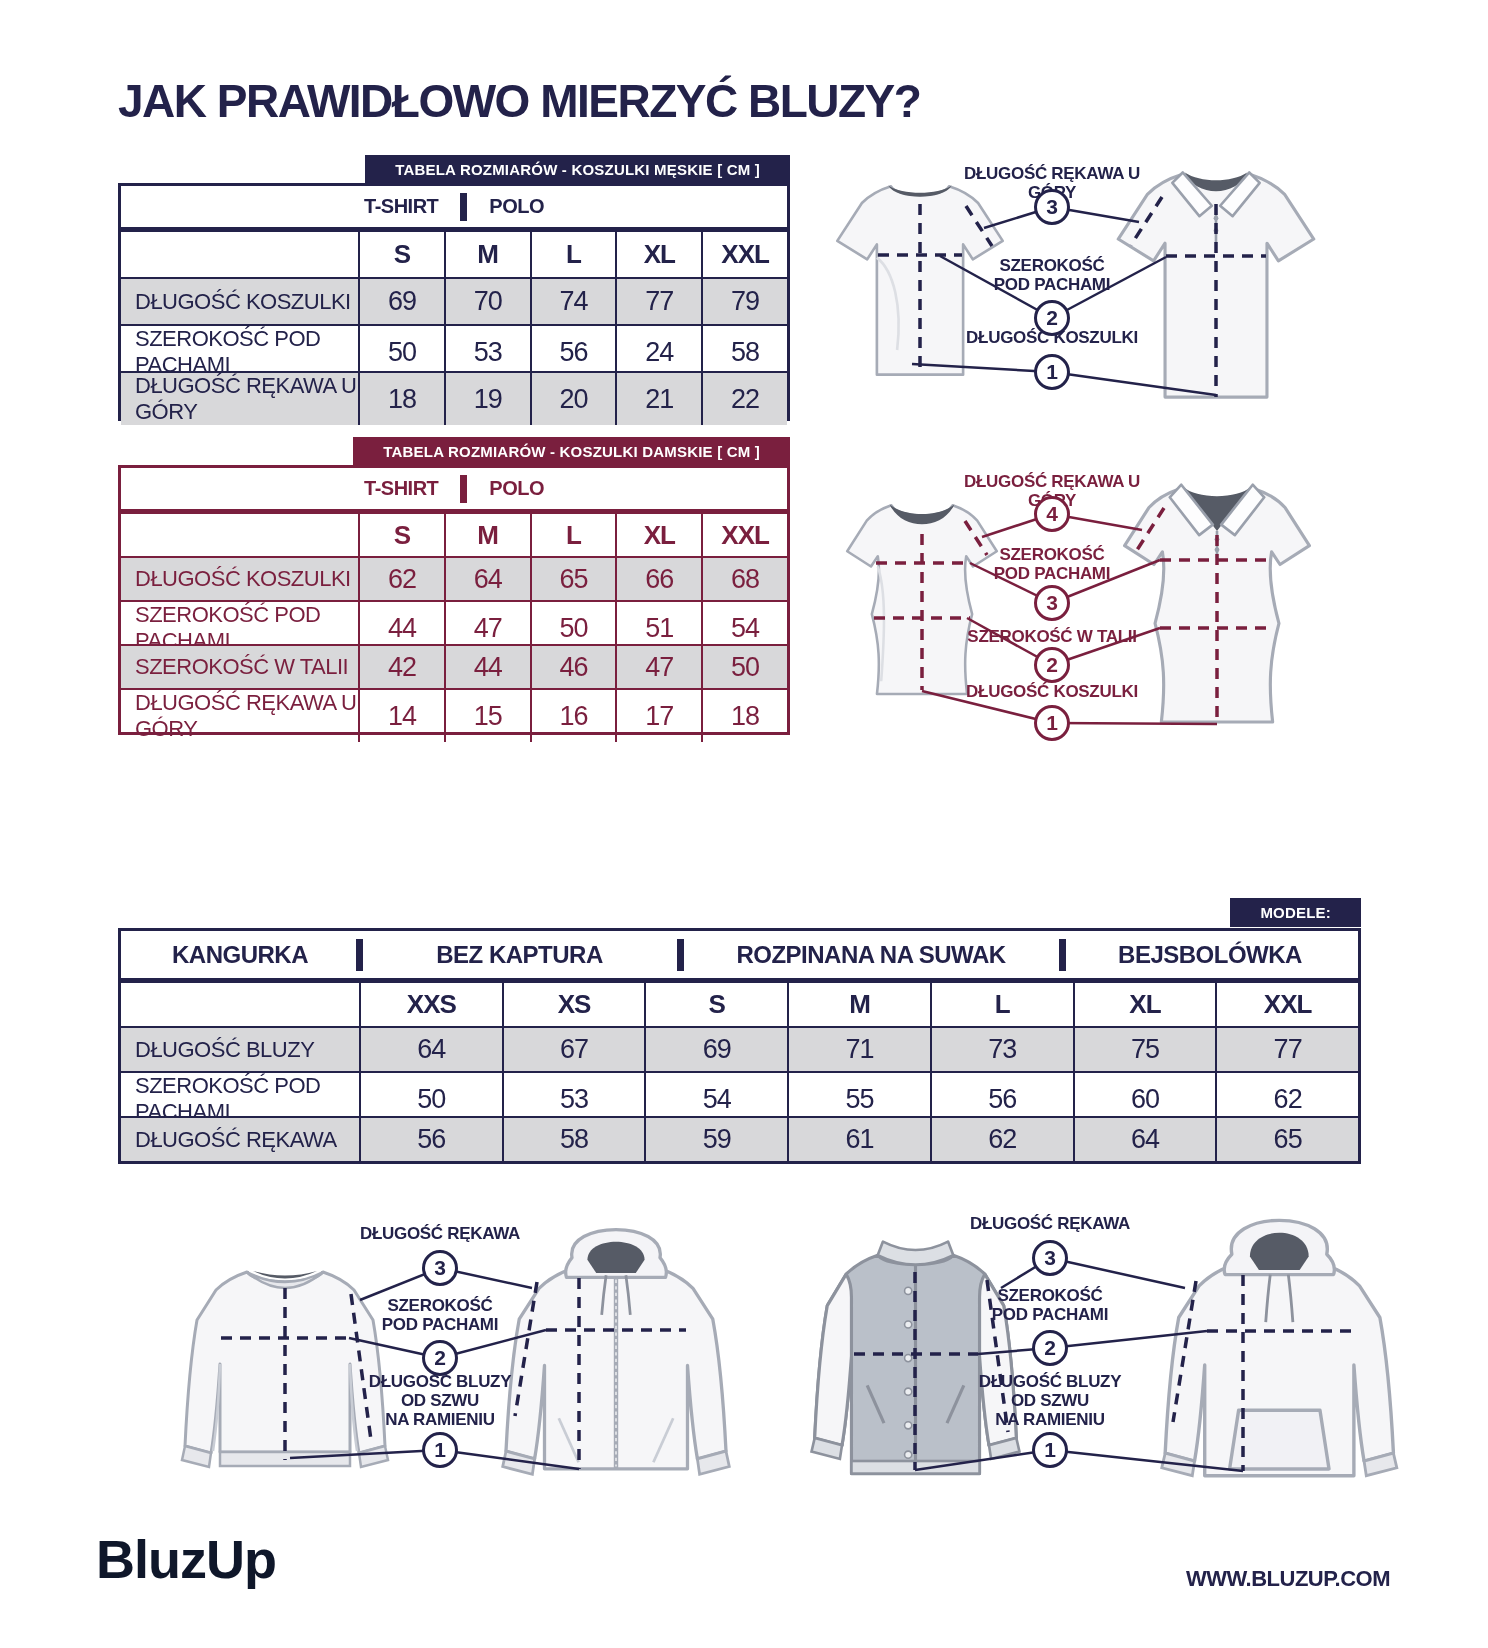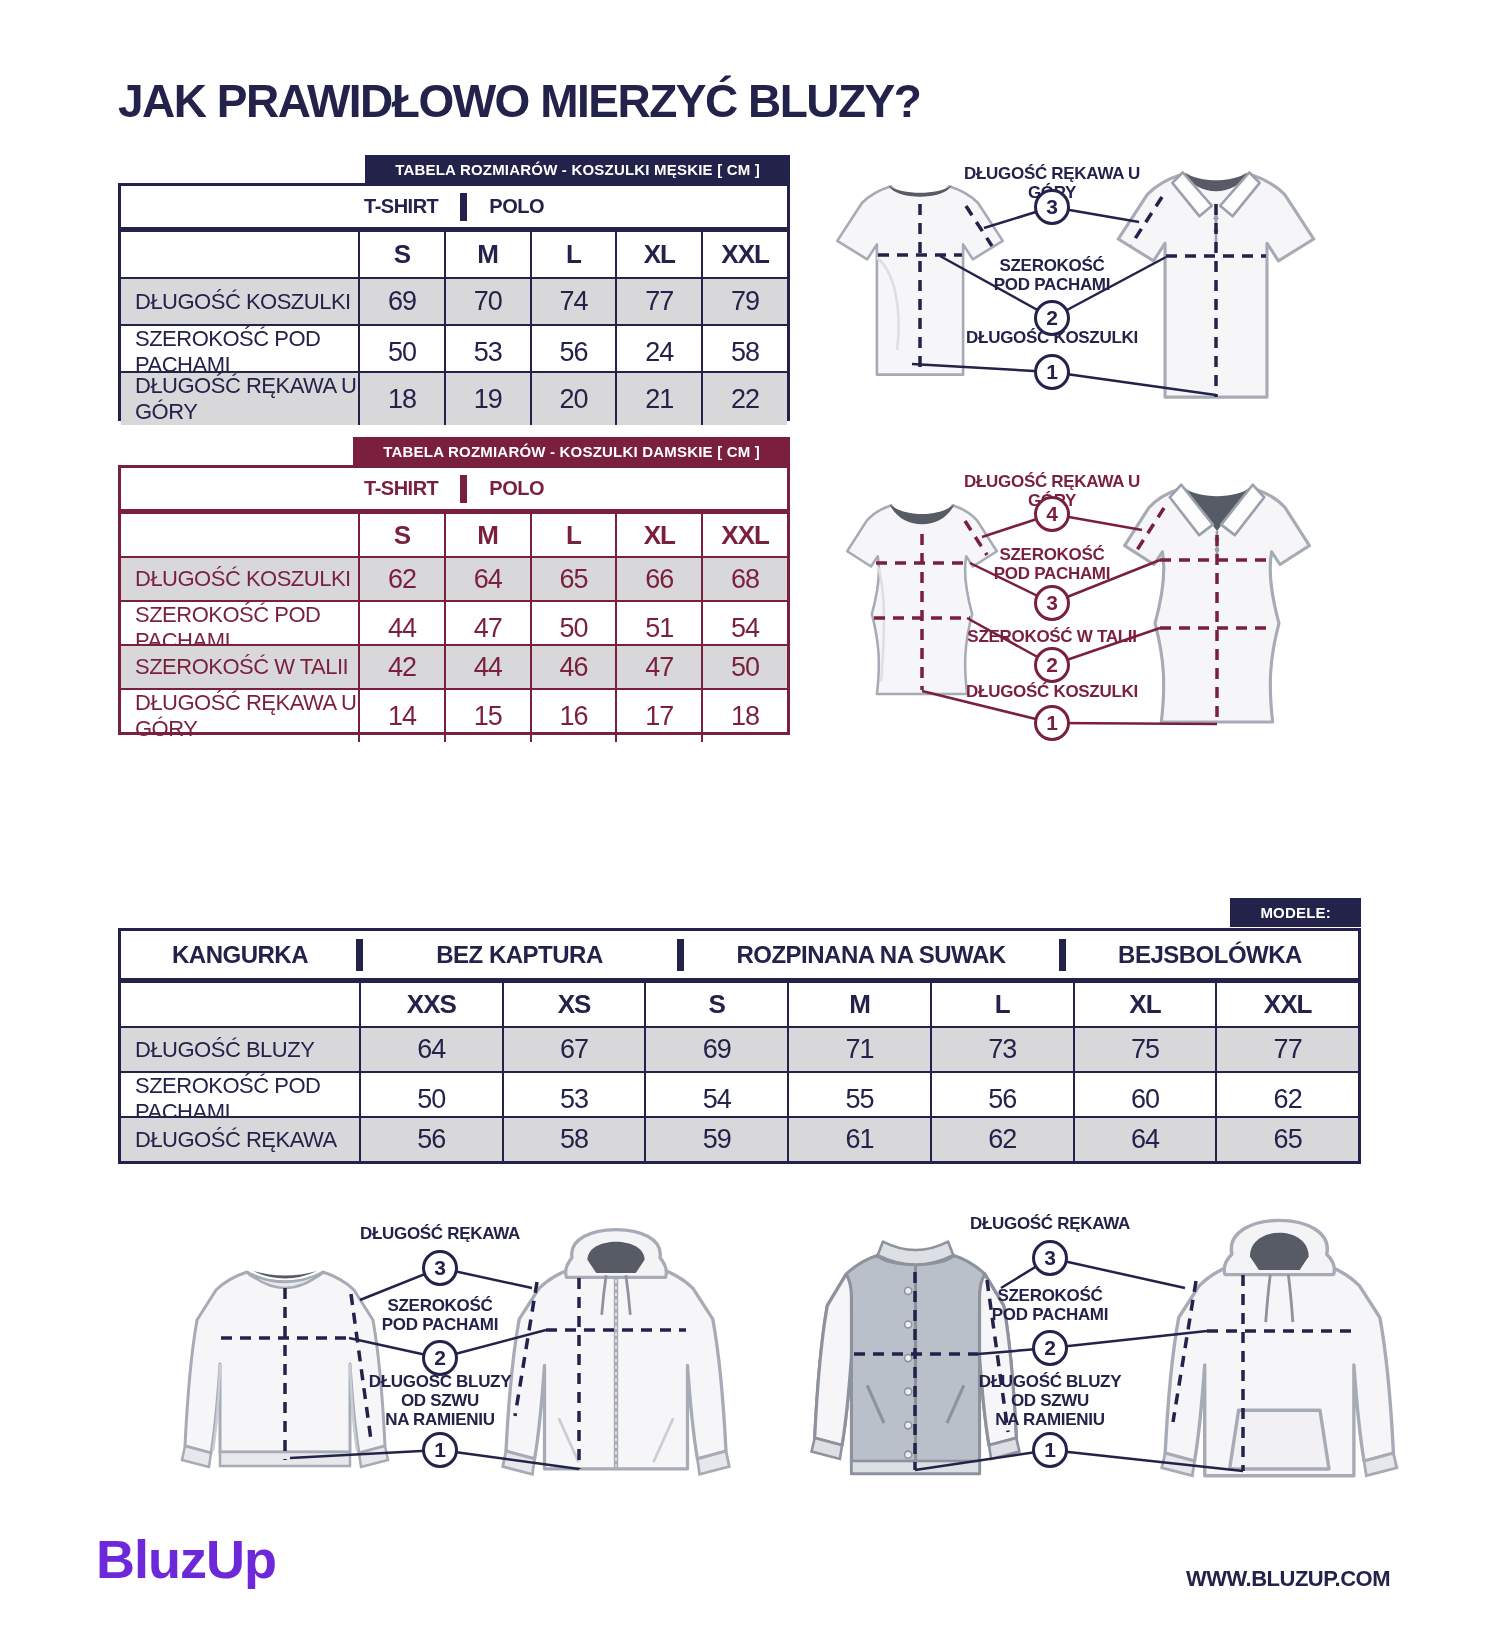--- a/index.html
+++ b/index.html
@@ -64,21 +64,21 @@
   .dlabel.navy{color:var(--navy);}
   .dlabel.maroon{color:var(--maroon);}
   .mcircle{position:absolute;width:36px;height:36px;border-radius:50%;
           border:3px solid;background:#fff;display:flex;align-items:center;
           justify-content:center;font-size:21px;font-weight:700;z-index:3;}
   .mcircle.navy{border-color:var(--navy);color:var(--navy);}
   .mcircle.maroon{border-color:var(--maroon);color:var(--maroon);}
 
   
   .logo{position:absolute;left:96px;top:1528px;font-size:54px;font-weight:800;
-        letter-spacing:-1px;color:#6d28d9;}
+        letter-spacing:-1px;color:#0f172a;}
   .website{position:absolute;right:98px;top:1566px;font-size:22px;font-weight:700;
         color:var(--navy);letter-spacing:-0.5px;}
 </style>
 </head>
 <body>
 
 <svg width="0" height="0" style="position:absolute" aria-hidden="true">
   <defs>
     <g id="g-tee">
       <path d="M67,14 C54,18 42,25 34,33 L6,76 L40,97 L51,80 L51,228 L149,228 L149,80 L160,97 L194,76 L166,33 C158,25 146,18 133,14 C126,27 74,27 67,14 Z" fill="#f6f6f8" stroke="#a6abb6" stroke-width="3" stroke-linejoin="round"></path>

